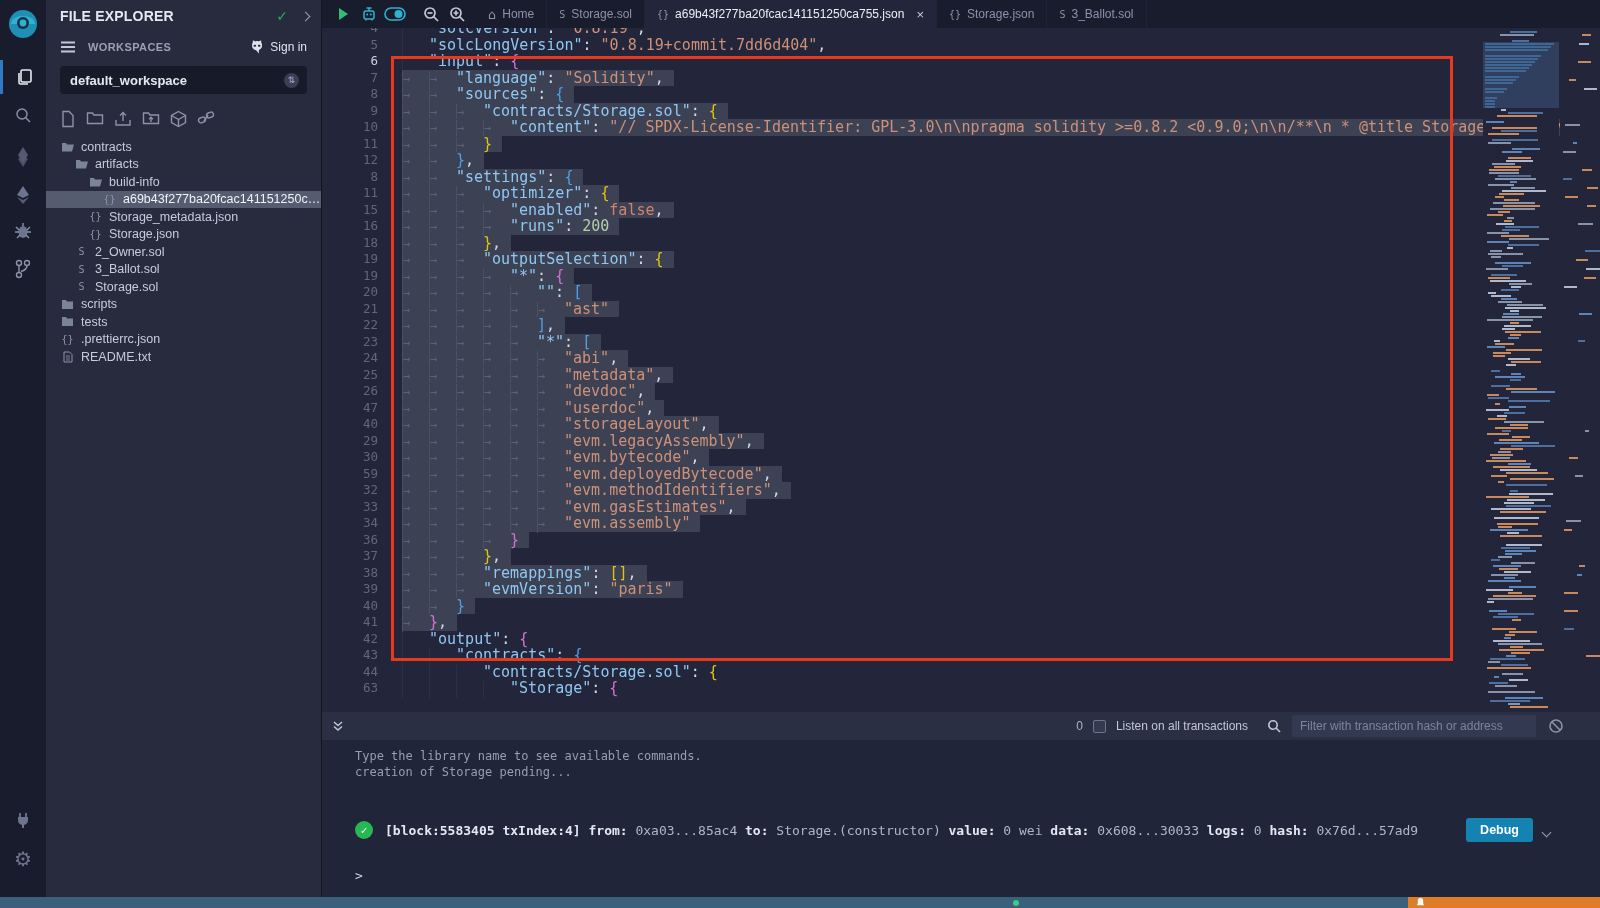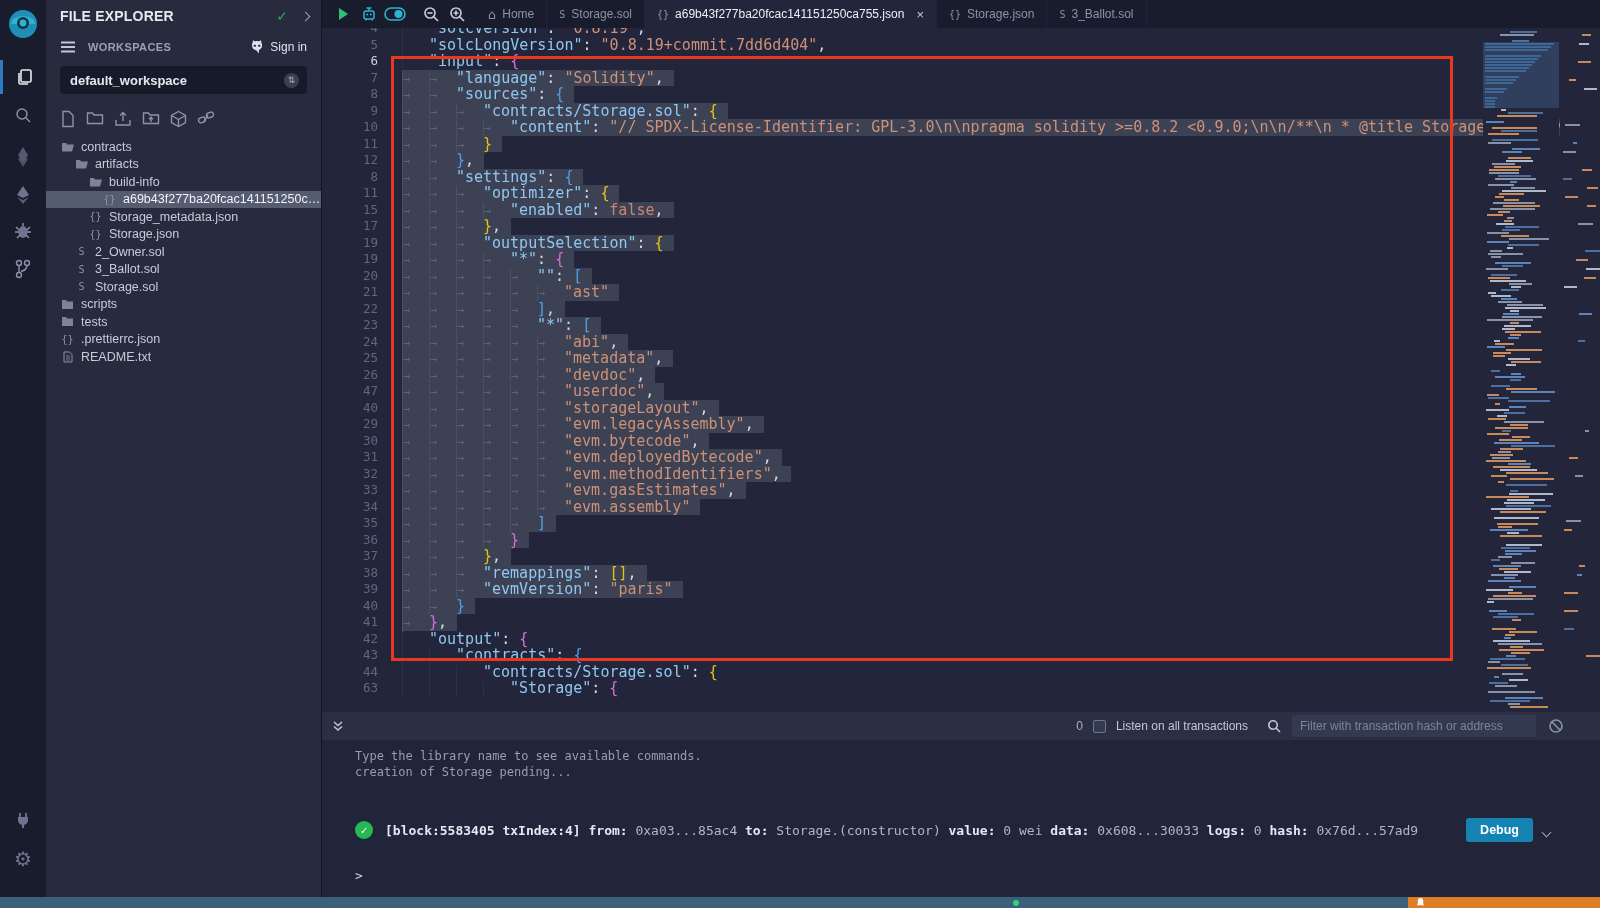--- a/index.html
+++ b/index.html
@@ -362,39 +362,39 @@
         <div class="code-line"><span class="ln bright">6</span><span class="lc"><span class="tab-ws">→</span><span class="tk k">"input"</span><span class="tk w">: </span><span class="tk p">{</span></span></div>
         <div class="code-line"><span class="ln">7</span><span class="lc hl"><span class="tab-ws">→</span><span class="tab-ws">→</span><span class="tk k">"language"</span><span class="tk w">: </span><span class="tk s">"Solidity"</span><span class="tk w">,</span></span></div>
         <div class="code-line"><span class="ln">8</span><span class="lc hl"><span class="tab-ws">→</span><span class="tab-ws">→</span><span class="tk k">"sources"</span><span class="tk w">: </span><span class="tk u">{</span></span></div>
         <div class="code-line"><span class="ln">9</span><span class="lc hl"><span class="tab-ws">→</span><span class="tab-ws">→</span><span class="tab-ws">→</span><span class="tk k">"contracts/Storage.sol"</span><span class="tk w">: </span><span class="tk y">{</span></span></div>
         <div class="code-line"><span class="ln">10</span><span class="lc hl"><span class="tab-ws">→</span><span class="tab-ws">→</span><span class="tab-ws">→</span><span class="tab-ws">→</span><span class="tk k">"content"</span><span class="tk w">: </span><span class="tk s">"// SPDX-License-Identifier: GPL-3.0\n\npragma solidity &gt;=0.8.2 &lt;0.9.0;\n\n/**\n * @title Storage\n * @dev Store &amp; retrieve value in a</span></span></div>
         <div class="code-line"><span class="ln">11</span><span class="lc hl"><span class="tab-ws">→</span><span class="tab-ws">→</span><span class="tab-ws">→</span><span class="tk y">}</span></span></div>
         <div class="code-line"><span class="ln">12</span><span class="lc hl"><span class="tab-ws">→</span><span class="tab-ws">→</span><span class="tk u">}</span><span class="tk w">,</span></span></div>
         <div class="code-line"><span class="ln">8</span><span class="lc hl"><span class="tab-ws">→</span><span class="tab-ws">→</span><span class="tk k">"settings"</span><span class="tk w">: </span><span class="tk u">{</span></span></div>
         <div class="code-line"><span class="ln">11</span><span class="lc hl"><span class="tab-ws">→</span><span class="tab-ws">→</span><span class="tab-ws">→</span><span class="tk k">"optimizer"</span><span class="tk w">: </span><span class="tk y">{</span></span></div>
         <div class="code-line"><span class="ln">15</span><span class="lc hl"><span class="tab-ws">→</span><span class="tab-ws">→</span><span class="tab-ws">→</span><span class="tab-ws">→</span><span class="tk k">"enabled"</span><span class="tk w">: </span><span class="tk b">false</span><span class="tk w">,</span></span></div>
-        <div class="code-line"><span class="ln">17</span><span class="lc hl"><span class="tab-ws">→</span><span class="tab-ws">→</span><span class="tab-ws">→</span><span class="tk y">}</span><span class="tk w">,</span></span></div>
+        <div class="code-line"><span class="ln">16</span><span class="lc hl"><span class="tab-ws">→</span><span class="tab-ws">→</span><span class="tab-ws">→</span><span class="tab-ws">→</span><span class="tk k">"runs"</span><span class="tk w">: </span><span class="tk n">200</span></span></div>
+        <div class="code-line"><span class="ln">18</span><span class="lc hl"><span class="tab-ws">→</span><span class="tab-ws">→</span><span class="tab-ws">→</span><span class="tk y">}</span><span class="tk w">,</span></span></div>
         <div class="code-line"><span class="ln">19</span><span class="lc hl"><span class="tab-ws">→</span><span class="tab-ws">→</span><span class="tab-ws">→</span><span class="tk k">"outputSelection"</span><span class="tk w">: </span><span class="tk y">{</span></span></div>
         <div class="code-line"><span class="ln">19</span><span class="lc hl"><span class="tab-ws">→</span><span class="tab-ws">→</span><span class="tab-ws">→</span><span class="tab-ws">→</span><span class="tk k">"*"</span><span class="tk w">: </span><span class="tk p">{</span></span></div>
         <div class="code-line"><span class="ln">20</span><span class="lc hl"><span class="tab-ws">→</span><span class="tab-ws">→</span><span class="tab-ws">→</span><span class="tab-ws">→</span><span class="tab-ws">→</span><span class="tk k">""</span><span class="tk w">: </span><span class="tk u">[</span></span></div>
         <div class="code-line"><span class="ln">21</span><span class="lc hl"><span class="tab-ws">→</span><span class="tab-ws">→</span><span class="tab-ws">→</span><span class="tab-ws">→</span><span class="tab-ws">→</span><span class="tab-ws">→</span><span class="tk s">"ast"</span></span></div>
         <div class="code-line"><span class="ln">22</span><span class="lc hl"><span class="tab-ws">→</span><span class="tab-ws">→</span><span class="tab-ws">→</span><span class="tab-ws">→</span><span class="tab-ws">→</span><span class="tk u">]</span><span class="tk w">,</span></span></div>
         <div class="code-line"><span class="ln">23</span><span class="lc hl"><span class="tab-ws">→</span><span class="tab-ws">→</span><span class="tab-ws">→</span><span class="tab-ws">→</span><span class="tab-ws">→</span><span class="tk k">"*"</span><span class="tk w">: </span><span class="tk u">[</span></span></div>
         <div class="code-line"><span class="ln">24</span><span class="lc hl"><span class="tab-ws">→</span><span class="tab-ws">→</span><span class="tab-ws">→</span><span class="tab-ws">→</span><span class="tab-ws">→</span><span class="tab-ws">→</span><span class="tk s">"abi"</span><span class="tk w">,</span></span></div>
         <div class="code-line"><span class="ln">25</span><span class="lc hl"><span class="tab-ws">→</span><span class="tab-ws">→</span><span class="tab-ws">→</span><span class="tab-ws">→</span><span class="tab-ws">→</span><span class="tab-ws">→</span><span class="tk s">"metadata"</span><span class="tk w">,</span></span></div>
         <div class="code-line"><span class="ln">26</span><span class="lc hl"><span class="tab-ws">→</span><span class="tab-ws">→</span><span class="tab-ws">→</span><span class="tab-ws">→</span><span class="tab-ws">→</span><span class="tab-ws">→</span><span class="tk s">"devdoc"</span><span class="tk w">,</span></span></div>
         <div class="code-line"><span class="ln">47</span><span class="lc hl"><span class="tab-ws">→</span><span class="tab-ws">→</span><span class="tab-ws">→</span><span class="tab-ws">→</span><span class="tab-ws">→</span><span class="tab-ws">→</span><span class="tk s">"userdoc"</span><span class="tk w">,</span></span></div>
         <div class="code-line"><span class="ln">40</span><span class="lc hl"><span class="tab-ws">→</span><span class="tab-ws">→</span><span class="tab-ws">→</span><span class="tab-ws">→</span><span class="tab-ws">→</span><span class="tab-ws">→</span><span class="tk s">"storageLayout"</span><span class="tk w">,</span></span></div>
         <div class="code-line"><span class="ln">29</span><span class="lc hl"><span class="tab-ws">→</span><span class="tab-ws">→</span><span class="tab-ws">→</span><span class="tab-ws">→</span><span class="tab-ws">→</span><span class="tab-ws">→</span><span class="tk s">"evm.legacyAssembly"</span><span class="tk w">,</span></span></div>
         <div class="code-line"><span class="ln">30</span><span class="lc hl"><span class="tab-ws">→</span><span class="tab-ws">→</span><span class="tab-ws">→</span><span class="tab-ws">→</span><span class="tab-ws">→</span><span class="tab-ws">→</span><span class="tk s">"evm.bytecode"</span><span class="tk w">,</span></span></div>
-        <div class="code-line"><span class="ln">31</span><span class="lc hl"><span class="tab-ws">→</span><span class="tab-ws">→</span><span class="tab-ws">→</span><span class="tab-ws">→</span><span class="tab-ws">→</span><span class="tab-ws">→</span><span class="tk s">"evm.deployedBytecode"</span><span class="tk w">,</span></span></div>
+        <div class="code-line"><span class="ln">59</span><span class="lc hl"><span class="tab-ws">→</span><span class="tab-ws">→</span><span class="tab-ws">→</span><span class="tab-ws">→</span><span class="tab-ws">→</span><span class="tab-ws">→</span><span class="tk s">"evm.deployedBytecode"</span><span class="tk w">,</span></span></div>
         <div class="code-line"><span class="ln">32</span><span class="lc hl"><span class="tab-ws">→</span><span class="tab-ws">→</span><span class="tab-ws">→</span><span class="tab-ws">→</span><span class="tab-ws">→</span><span class="tab-ws">→</span><span class="tk s">"evm.methodIdentifiers"</span><span class="tk w">,</span></span></div>
         <div class="code-line"><span class="ln">33</span><span class="lc hl"><span class="tab-ws">→</span><span class="tab-ws">→</span><span class="tab-ws">→</span><span class="tab-ws">→</span><span class="tab-ws">→</span><span class="tab-ws">→</span><span class="tk s">"evm.gasEstimates"</span><span class="tk w">,</span></span></div>
         <div class="code-line"><span class="ln">34</span><span class="lc hl"><span class="tab-ws">→</span><span class="tab-ws">→</span><span class="tab-ws">→</span><span class="tab-ws">→</span><span class="tab-ws">→</span><span class="tab-ws">→</span><span class="tk s">"evm.assembly"</span></span></div>
-        <div class="code-line"><span class="ln">35</span><span class="lc hl"><span class="tab-ws">→</span><span class="tab-ws">→</span><span class="tab-ws">→</span><span class="tab-ws">→</span><span class="tab-ws">→</span><span class="tk u">]</span></span></div>
         <div class="code-line"><span class="ln">36</span><span class="lc hl"><span class="tab-ws">→</span><span class="tab-ws">→</span><span class="tab-ws">→</span><span class="tab-ws">→</span><span class="tk p">}</span></span></div>
         <div class="code-line"><span class="ln">37</span><span class="lc hl"><span class="tab-ws">→</span><span class="tab-ws">→</span><span class="tab-ws">→</span><span class="tk y">}</span><span class="tk w">,</span></span></div>
         <div class="code-line"><span class="ln">38</span><span class="lc hl"><span class="tab-ws">→</span><span class="tab-ws">→</span><span class="tab-ws">→</span><span class="tk k">"remappings"</span><span class="tk w">: </span><span class="tk y">[]</span><span class="tk w">,</span></span></div>
         <div class="code-line"><span class="ln">39</span><span class="lc hl"><span class="tab-ws">→</span><span class="tab-ws">→</span><span class="tab-ws">→</span><span class="tk k">"evmVersion"</span><span class="tk w">: </span><span class="tk s">"paris"</span></span></div>
         <div class="code-line"><span class="ln">40</span><span class="lc hl"><span class="tab-ws">→</span><span class="tab-ws">→</span><span class="tk u">}</span></span></div>
         <div class="code-line"><span class="ln">41</span><span class="lc hl"><span class="tab-ws">→</span><span class="tk p">}</span><span class="tk w">,</span></span></div>
         <div class="code-line"><span class="ln">42</span><span class="lc"><span class="tab-ws">→</span><span class="tk k">"output"</span><span class="tk w">: </span><span class="tk p">{</span></span></div>
         <div class="code-line"><span class="ln">43</span><span class="lc"><span class="tab-ws">→</span><span class="tab-ws">→</span><span class="tk k">"contracts"</span><span class="tk w">: </span><span class="tk u">{</span></span></div>
         <div class="code-line"><span class="ln">44</span><span class="lc"><span class="tab-ws">→</span><span class="tab-ws">→</span><span class="tab-ws">→</span><span class="tk k">"contracts/Storage.sol"</span><span class="tk w">: </span><span class="tk y">{</span></span></div>
         <div class="code-line"><span class="ln">63</span><span class="lc"><span class="tab-ws">→</span><span class="tab-ws">→</span><span class="tab-ws">→</span><span class="tab-ws">→</span><span class="tk k">"Storage"</span><span class="tk w">: </span><span class="tk p">{</span></span></div>

